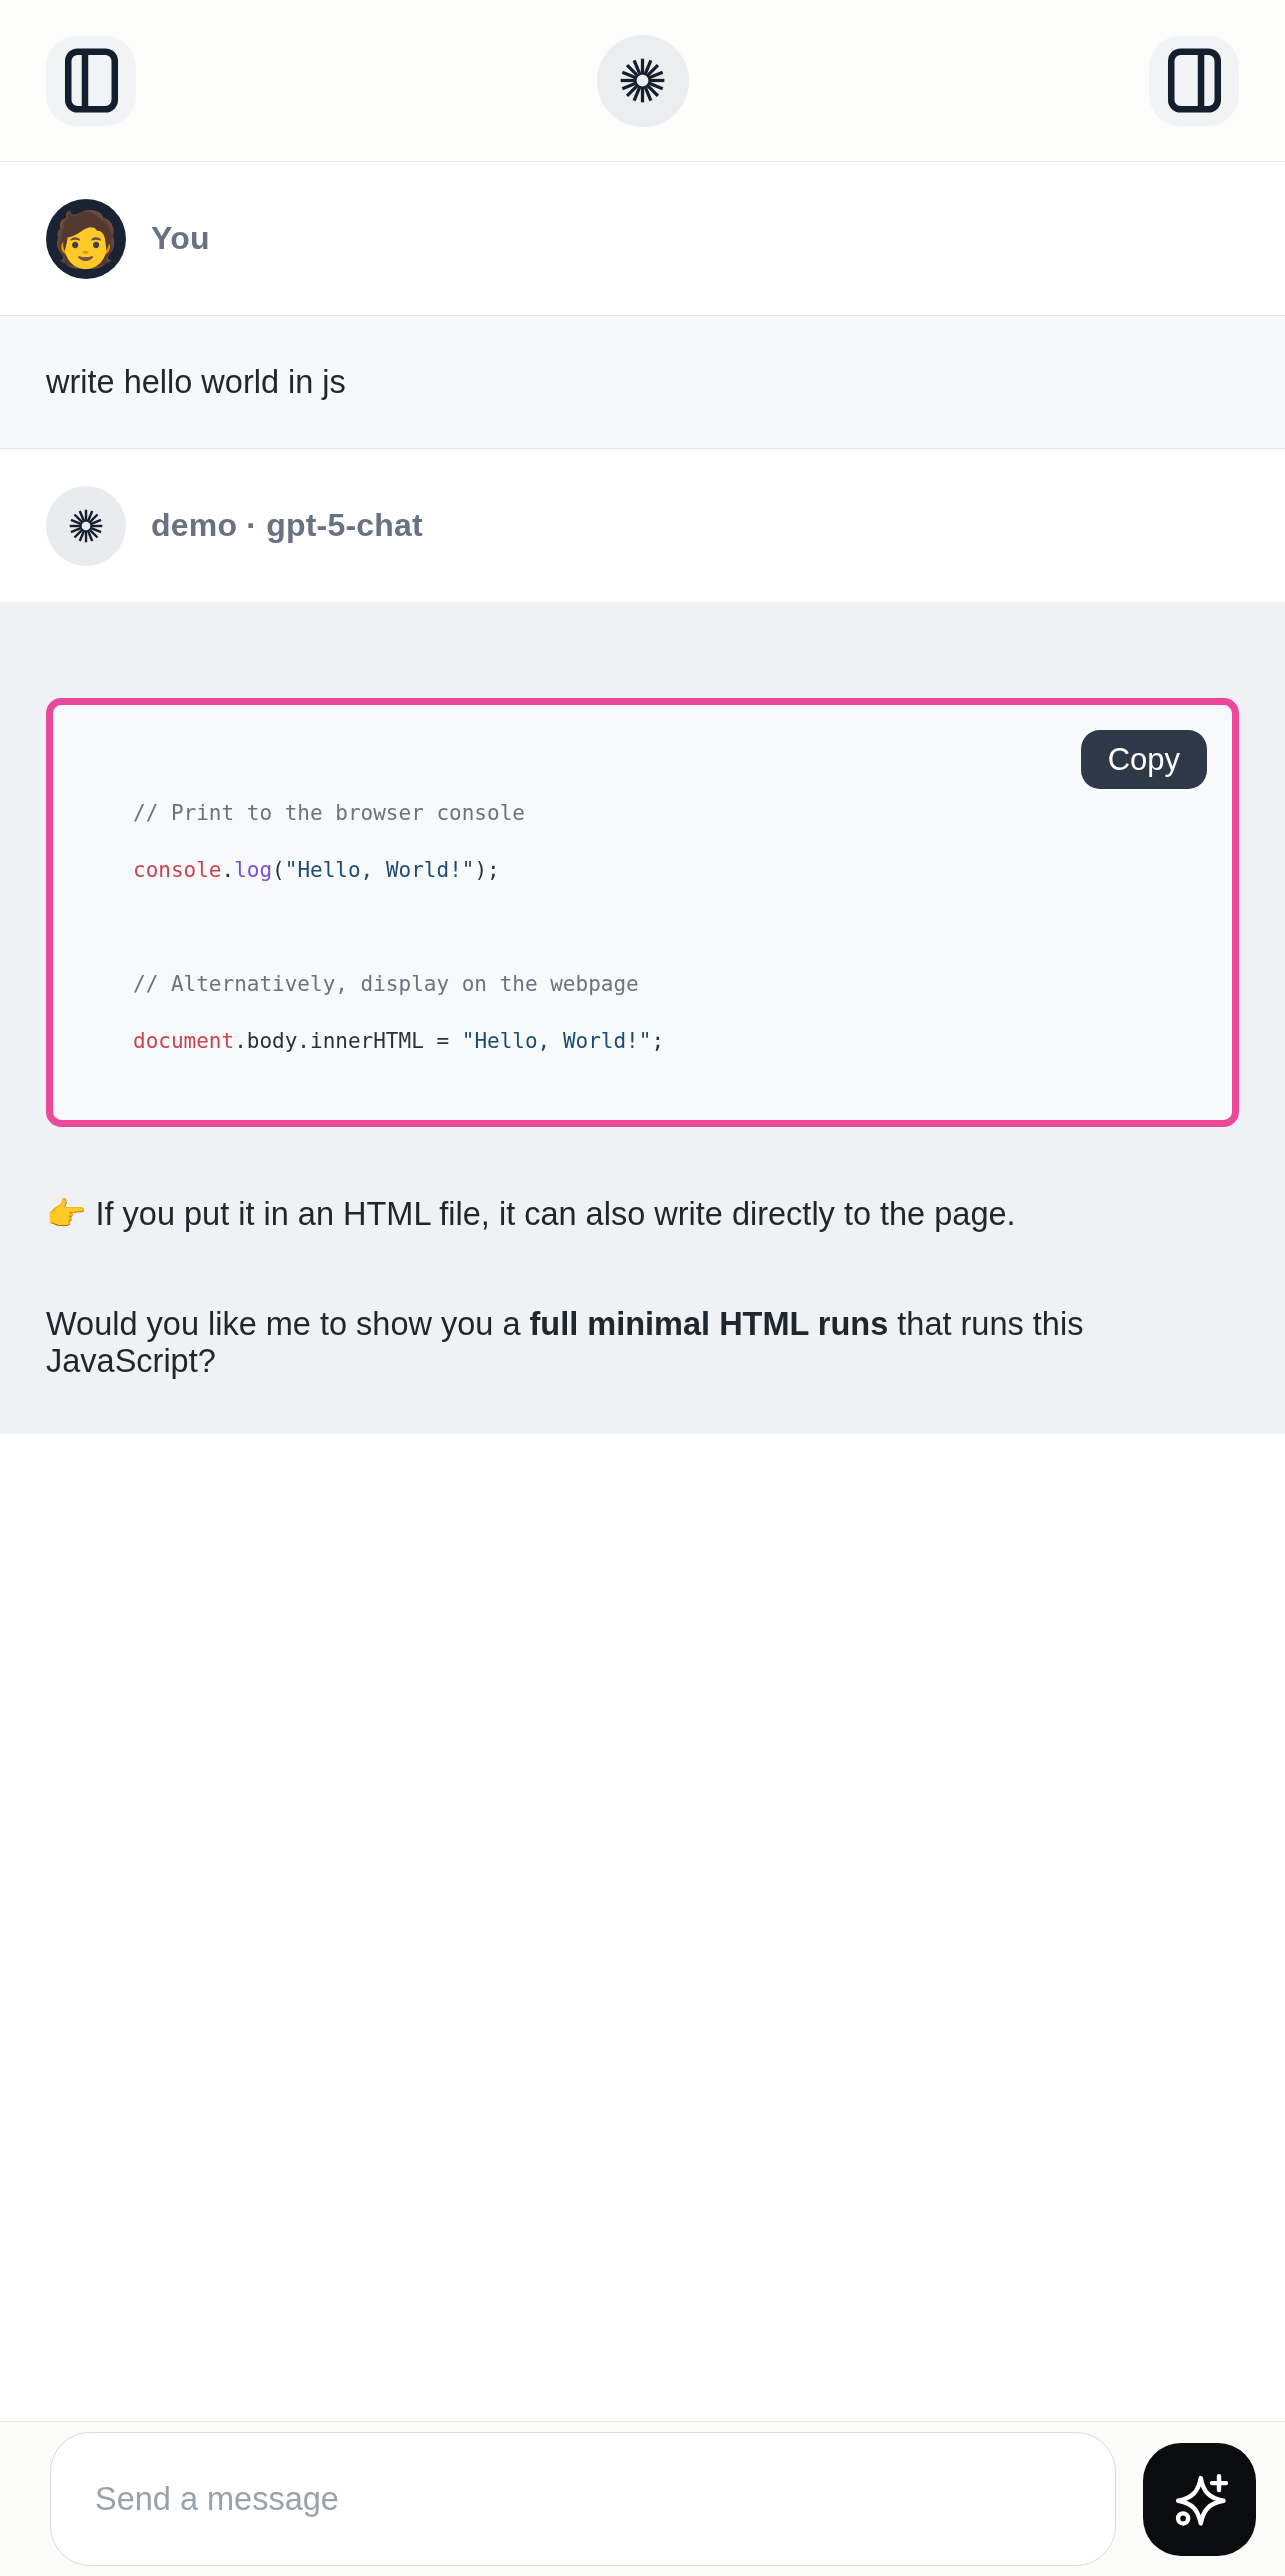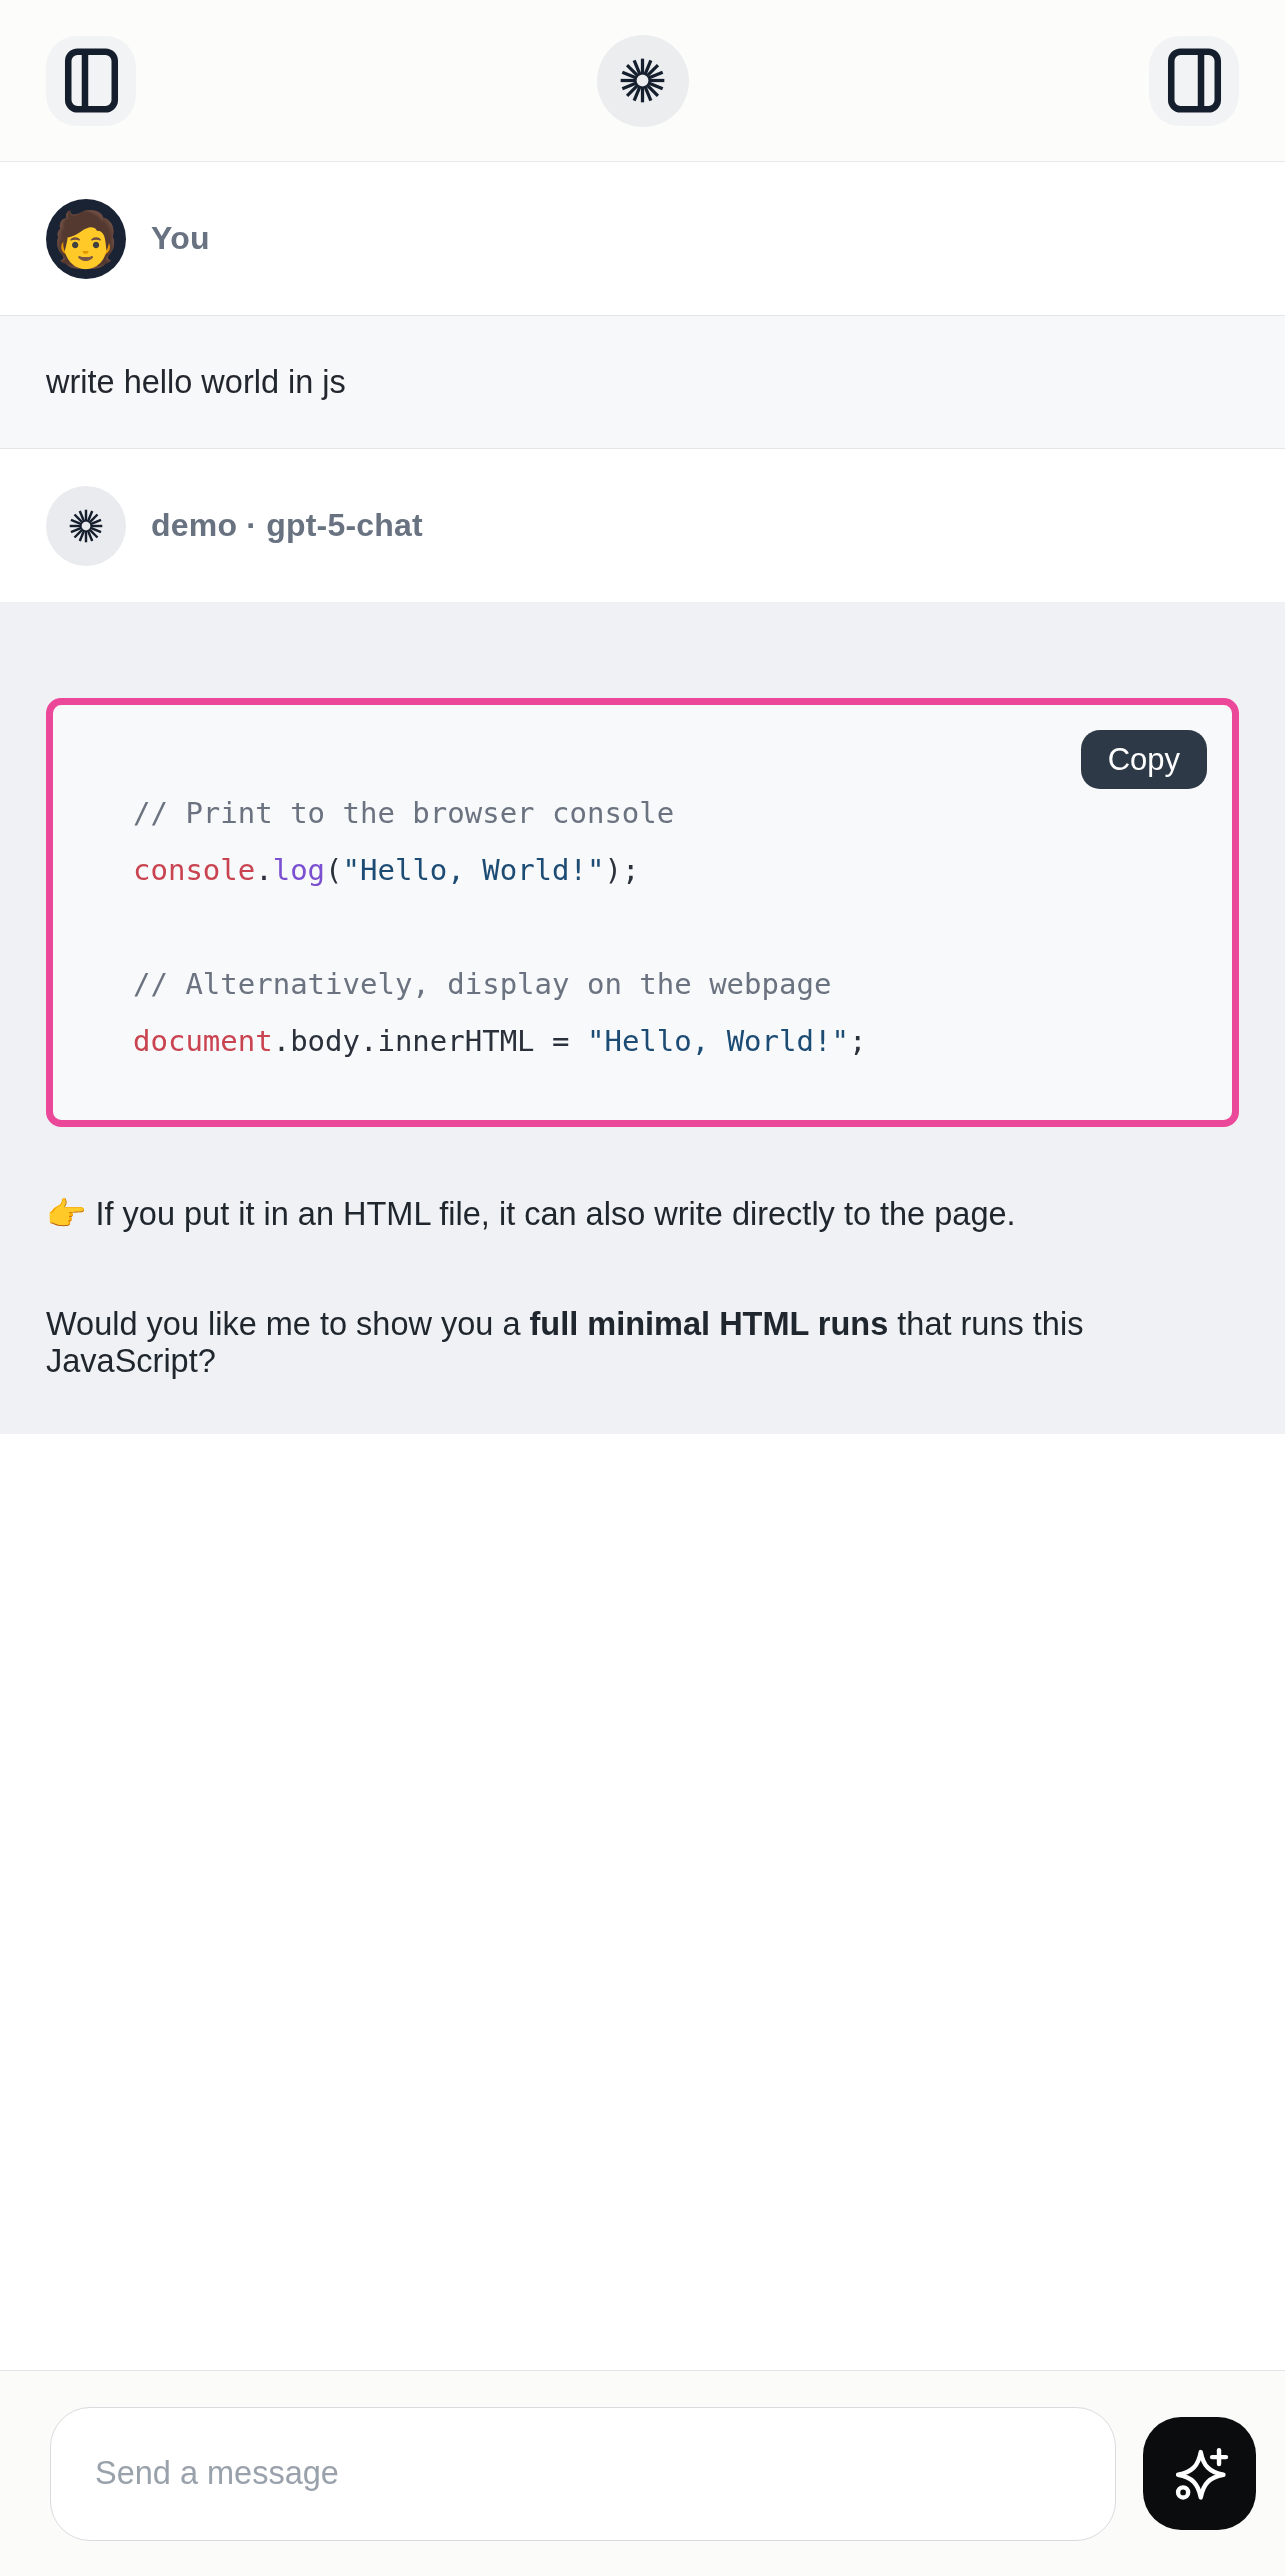--- a/index.html
+++ b/index.html
@@ -73,33 +73,33 @@
   }
   .copy-btn {
     position:absolute; top:25px; right:25px;
     background:#2e3948; color:#ffffff;
     border:none; border-radius:19px; cursor:pointer;
     font-family:"Liberation Sans", sans-serif;
     font-size:31px; padding:11.5px 27px;
   }
   .code-pre {
     font-family:"DejaVu Sans Mono", monospace;
-    font-size:29px; line-height:57px; color:#2b313b;
+    font-size:21px; line-height:57px; color:#2b313b;
     white-space:pre;
   }
   .tok-comment { color:#6b7380; }
   .tok-builtin { color:#c94450; }
   .tok-func    { color:#7a4fd0; }
   .tok-string  { color:#1c4b74; }
   .tok-plain   { color:#2b313b; }
 
   
   .spacer { flex:1; background:#ffffff; }
   .composer {
-    flex:none; height:206px;
+    flex:none; height:155px;
     background:#fbfbfa; border-top:1px solid #e4e6e8;
     display:flex; align-items:center; gap:27px;
     padding:0 29px 0 50px;
   }
   .composer-input {
     flex:1; height:134px;
     border:1.9px solid #d9dbde; border-radius:40px;
     background:#ffffff; outline:none;
     font-family:"Liberation Sans", sans-serif;
     font-size:32.5px; color:#232a33; padding:0 44px;

